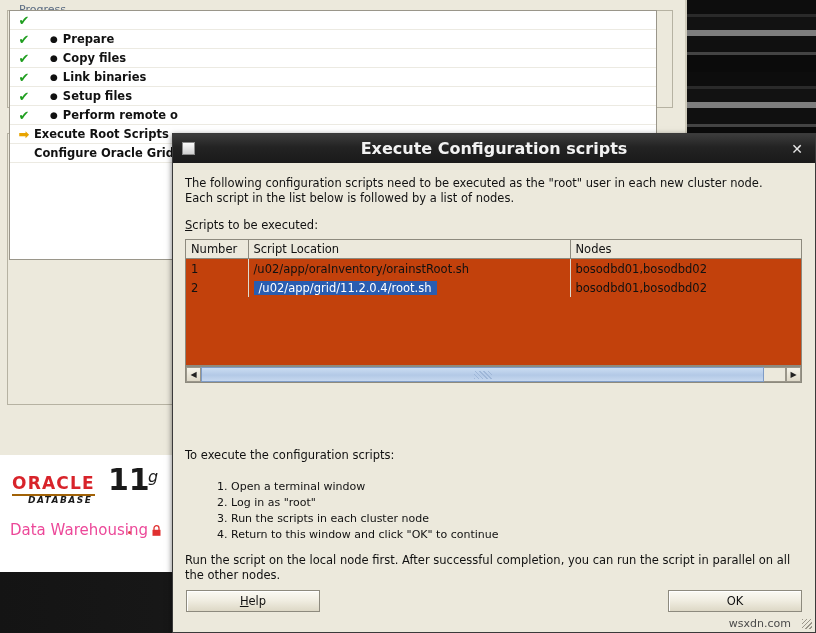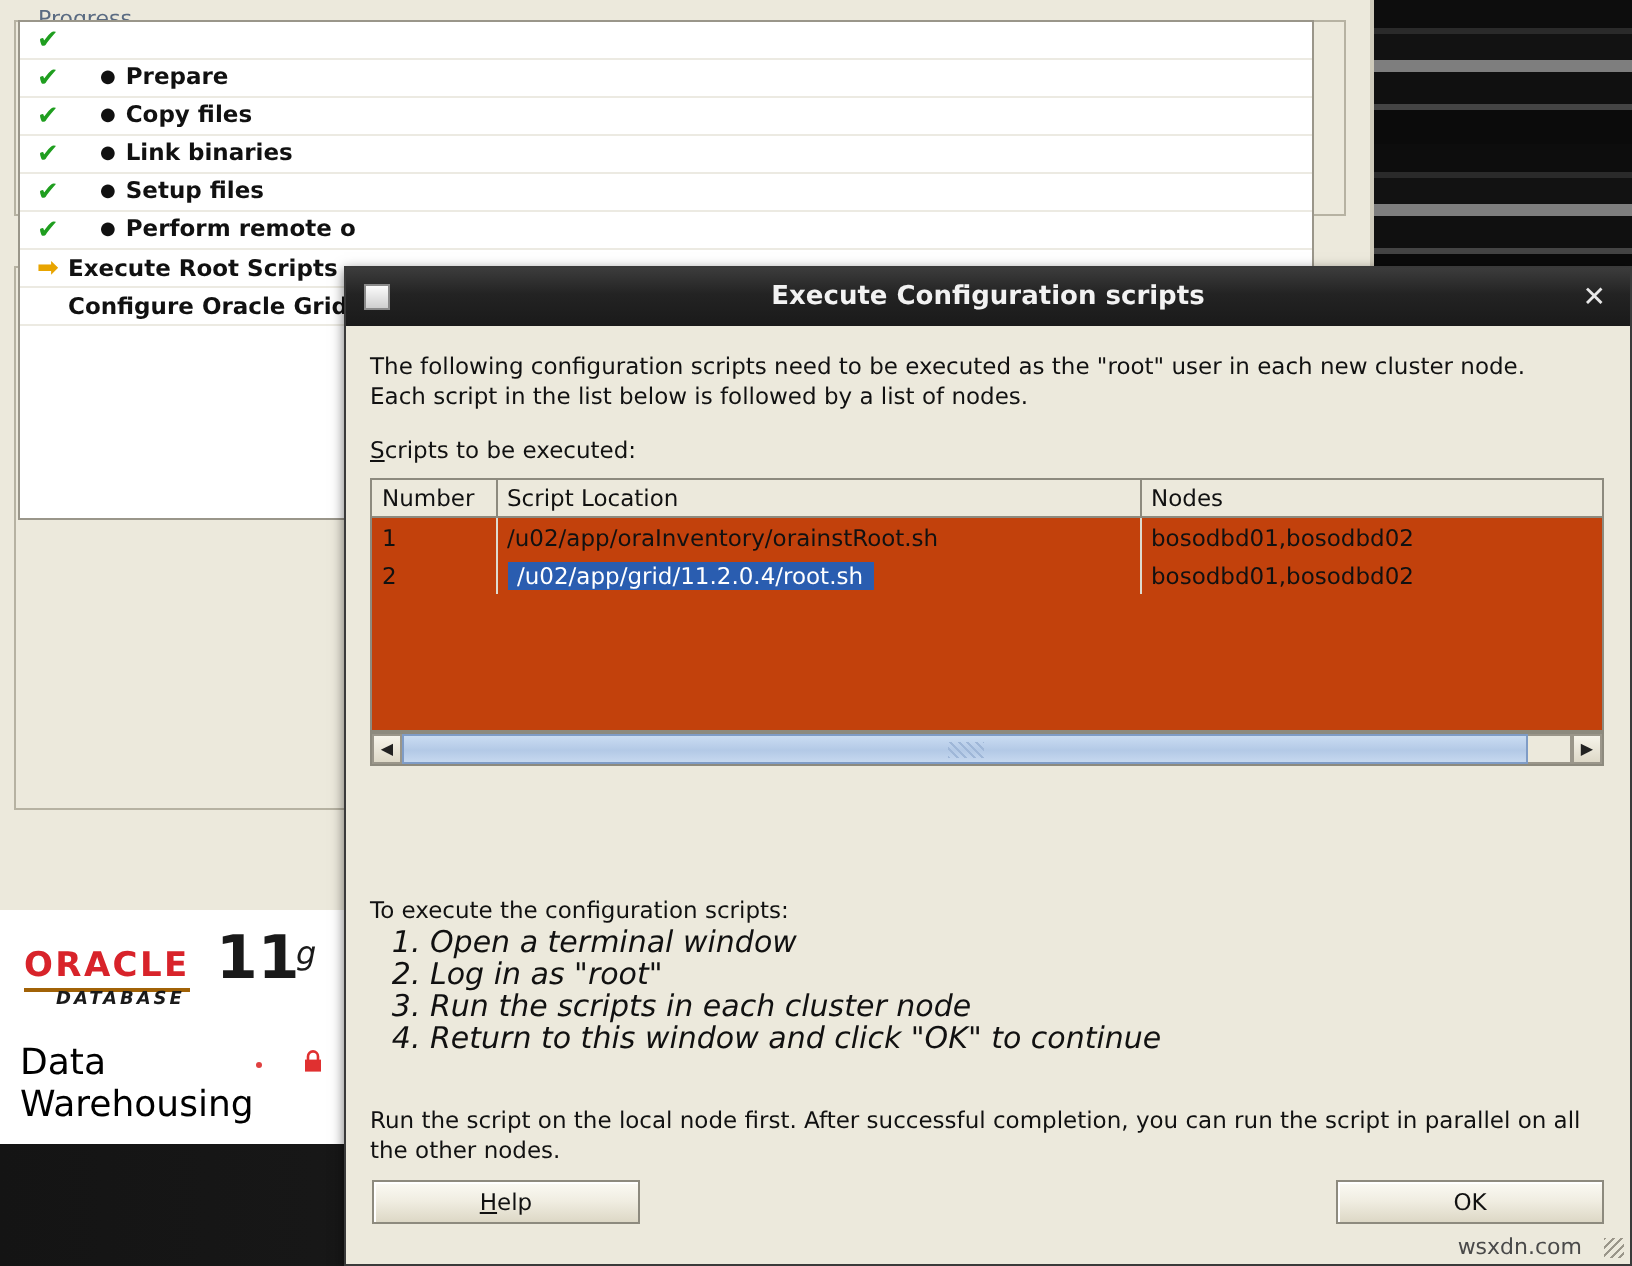--- a/index.html
+++ b/index.html
@@ -88,21 +88,21 @@
   }
   #brand-11{
     position:absolute;left:108px;top:10px;font-size:30px;font-weight:bold;
     color:#1a1a1a;line-height:1;
   }
   #brand-g{
     position:absolute;left:148px;top:12px;font-size:16px;font-style:italic;
     color:#1a1a1a;
   }
   #brand-tag{
-    position:absolute;left:10px;top:66px;font-size:18px;color:#000000;
+    position:absolute;left:10px;top:66px;font-size:15px;color:#ec4899;
   }
   #brand-lock{
     position:absolute;left:152px;top:70px;width:9px;height:11px;
   }
   #brand-dot{
     position:absolute;left:128px;top:76px;width:3px;height:3px;
     background:#e04040;border-radius:50%;
   }
   #white-band{
     position:absolute;left:0;top:568px;width:687px;height:4px;background:#fff;
@@ -118,21 +118,21 @@
     background:linear-gradient(to bottom,#3c3c3c 0%,#232323 45%,#1a1a1a 100%);
     display:flex;align-items:center;
   }
   #title-ico{
     width:13px;height:13px;margin-left:9px;
     background:linear-gradient(to bottom,#fbfbfb,#cfcfcf);
     border:1px solid #8a8a8a;box-sizing:border-box;
   }
   #title-text{
     position:absolute;left:0;right:0;text-align:center;
-    font-size:13px;font-weight:bold;color:#f2f2f2;pointer-events:none;
+    font-size:16px;font-weight:bold;color:#f2f2f2;pointer-events:none;
   }
   #title-close{
     margin-left:auto;margin-right:12px;color:#e8e8e8;font-size:14px;
     font-weight:bold;line-height:1;cursor:default;z-index:2;
   }
   #dlg-body{position:relative;padding:0 12px;}
   .dlg-p{font-size:11.5px;color:#111;line-height:15px;margin:0;}
   #intro{position:absolute;left:12px;top:13px;width:600px;}
   #scripts-label{
     position:absolute;left:12px;top:55px;font-size:11.5px;color:#111;
@@ -176,21 +176,21 @@
     background:linear-gradient(to bottom,#cadcf2,#b3c9e6 55%,#c6d8ef);
     border:1px solid #7f9cc6;box-sizing:border-box;
   }
   #sb-grip{
     position:absolute;left:50%;top:3px;margin-left:-9px;width:18px;height:8px;
     background:repeating-linear-gradient(45deg,#9fb7d8 0 1px,transparent 1px 3px);
   }
   #sb-gap{flex:0 0 22px;background:#ece9dc;border:1px solid #9a968a;
     border-left:none;box-sizing:border-box;}
   #howto{position:absolute;left:12px;top:285px;width:600px;}
-  #howto-list{margin:0;padding-left:30px;font-size:15px;color:#111;line-height:16px;font-style:italic;}
+  #howto-list{margin:16px;padding-left:30px;font-size:11px;color:#111;line-height:16px;}
   #footnote{position:absolute;left:12px;top:390px;width:607px;}
   #btnrow{
     position:absolute;left:0;bottom:0;width:100%;height:56px;
   }
   .btn{
     position:absolute;top:14px;height:22px;width:134px;
     background:linear-gradient(to bottom,#fbfaf4 0%,#f0ede1 48%,#ddd8c6 100%);
     border:1px solid #8d8a7e;box-sizing:border-box;
     font-size:11.5px;color:#111;text-align:center;line-height:20px;
     box-shadow:inset 1px 1px 0 #fff;

